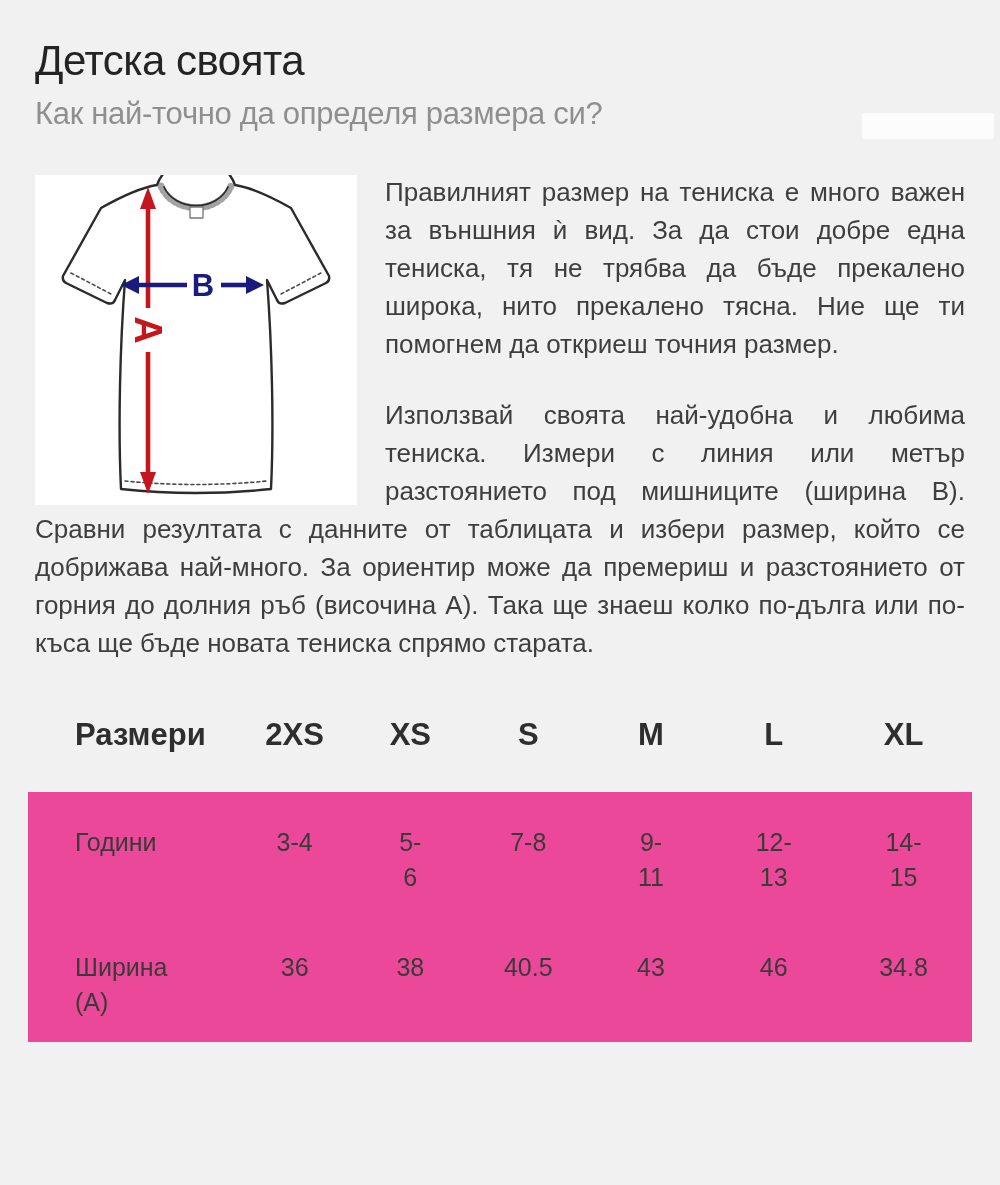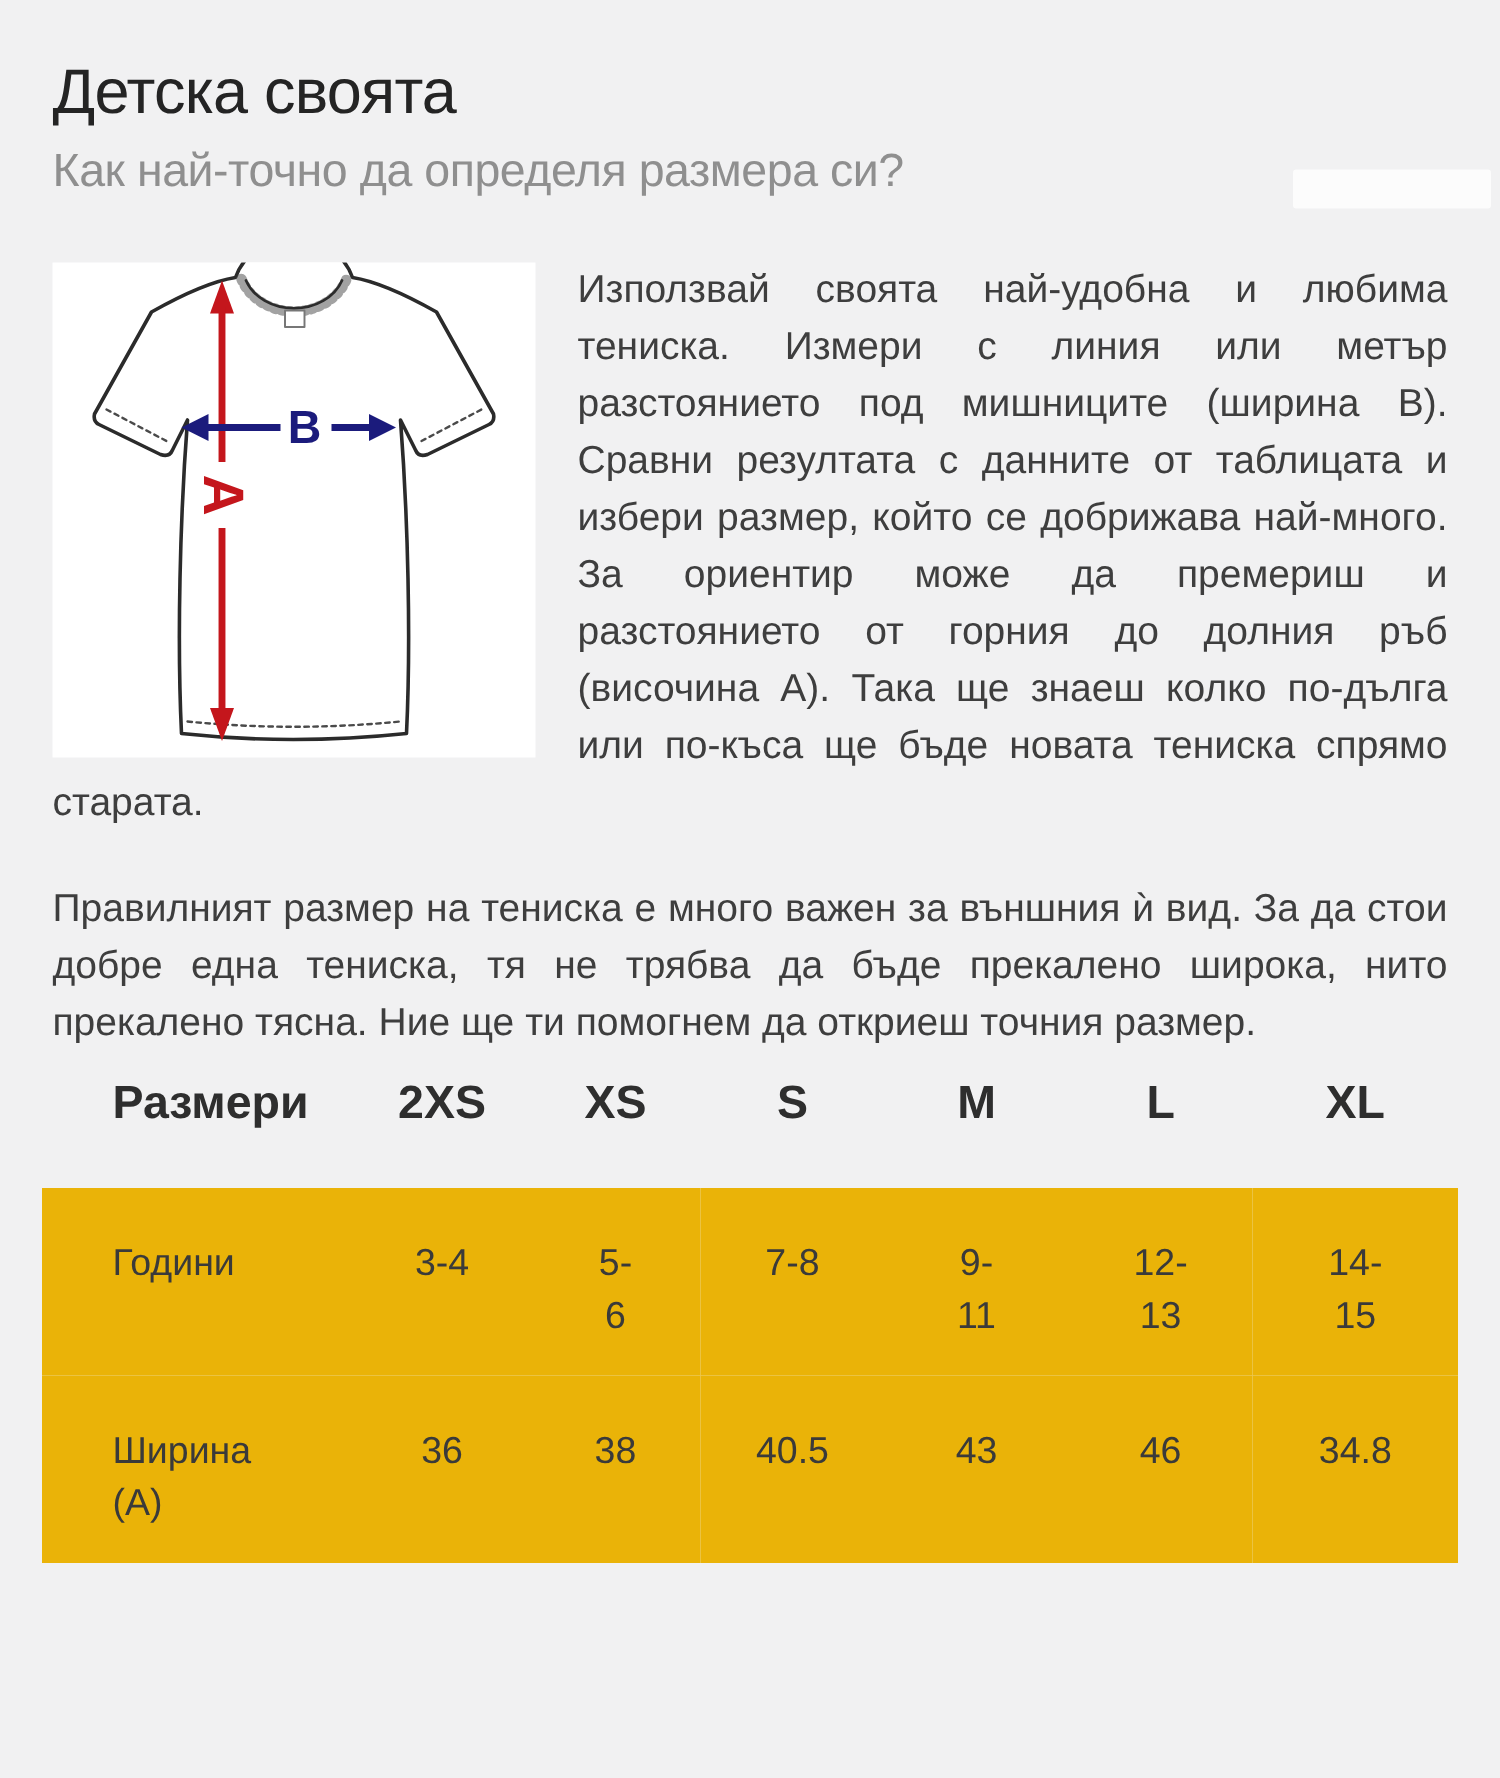--- a/index.html
+++ b/index.html
@@ -57,21 +57,21 @@
     border-collapse: collapse;
     table-layout: fixed;
   }
   .size-table thead th {
     height: 113px;
     font-size: 31px; font-weight: 700; color: #2e2e2e;
     text-align: center; vertical-align: middle;
     padding: 0;
   }
   .size-table thead th.row-label-col { text-align: left; padding-left: 47px; }
-  .size-table tbody { background: #eab308; }
+  .size-table tbody { background: #ec4899; }
   .size-table tbody td {
     height: 125px;
     padding: 33px 0 0;
     vertical-align: top; text-align: center;
     font-size: 25px; line-height: 35px; color: #3a3a3a;
     white-space: pre-line;
   }
   .size-table tbody td.row-label { text-align: left; padding-left: 47px; }
 </style>
 </head>
@@ -130,22 +130,22 @@
         <g color="#1b1b7c">
           <polygon points="86,110 104,101 104,119" fill="currentColor"></polygon>
           <line x1="99" y1="110" x2="152" y2="110" stroke="currentColor" stroke-width="4.6"></line>
           <text x="168" y="110" text-anchor="middle" dominant-baseline="central" font-family="Liberation Sans, DejaVu Sans, sans-serif" font-size="31" font-weight="700" fill="currentColor">B</text>
           <line x1="186" y1="110" x2="216" y2="110" stroke="currentColor" stroke-width="4.6"></line>
           <polygon points="229,110 211,101 211,119" fill="currentColor"></polygon>
         </g>
       </svg>
     </div>
 
+    <p>Правилният размер на тениска е много важен за външния ѝ вид. За да стои добре една тениска, тя не трябва да бъде прекалено широка, нито прекалено тясна. Ние ще ти помогнем да откриеш точния размер.</p>
     <p>Използвай своята най-удобна и любима тениска. Измери с линия или метър разстоянието под мишниците (ширина В). Сравни резултата с данните от таблицата и избери размер, който се добрижава най-много. За ориентир може да премериш и разстоянието от горния до долния ръб (височина А). Така ще знаеш колко по-дълга или по-къса ще бъде новата тениска спрямо старата.</p>
-    <p>Правилният размер на тениска е много важен за външния ѝ вид. За да стои добре една тениска, тя не трябва да бъде прекалено широка, нито прекалено тясна. Ние ще ти помогнем да откриеш точния размер.</p>
   </div>
 
   <table class="size-table">
     <colgroup>
       <col style="width:22%">
         <col style="width:12.5%">
         <col style="width:12%">
       <col style="width:13%">
         <col style="width:13%">
         <col style="width:13%">

